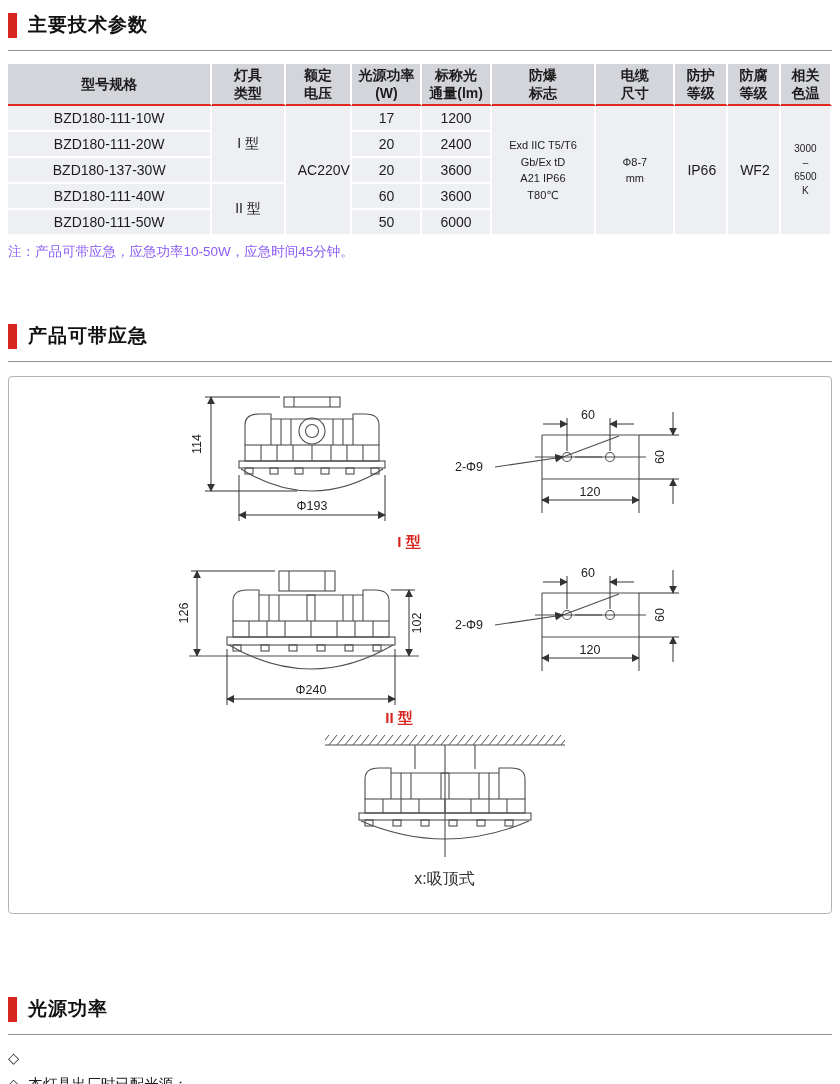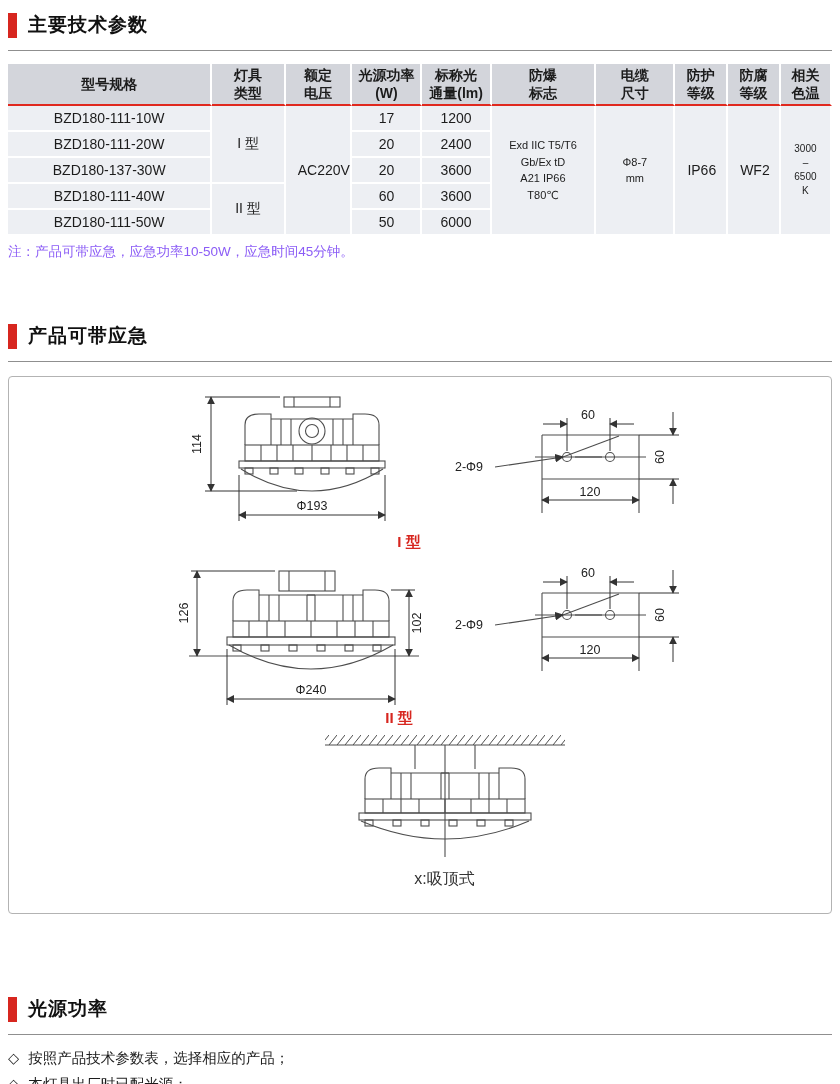--- a/index.html
+++ b/index.html
@@ -391,20 +391,19 @@
 <div class="sec sec3">
   <div class="sec-head">
     <div class="bar"></div>
     <div class="sec-title">光源功率</div>
   </div>
 </div>
 
 <ul class="order">
   <li>
       <span class="diamond">◇</span>
-      <span>按照产品技术参数表，选择相应的产品；</span>
     </li>
   <li>
       <span class="diamond">◇</span>
       <span>本灯具出厂时已配光源；</span>
     </li>
 
 </ul>
 
 </body></html>

